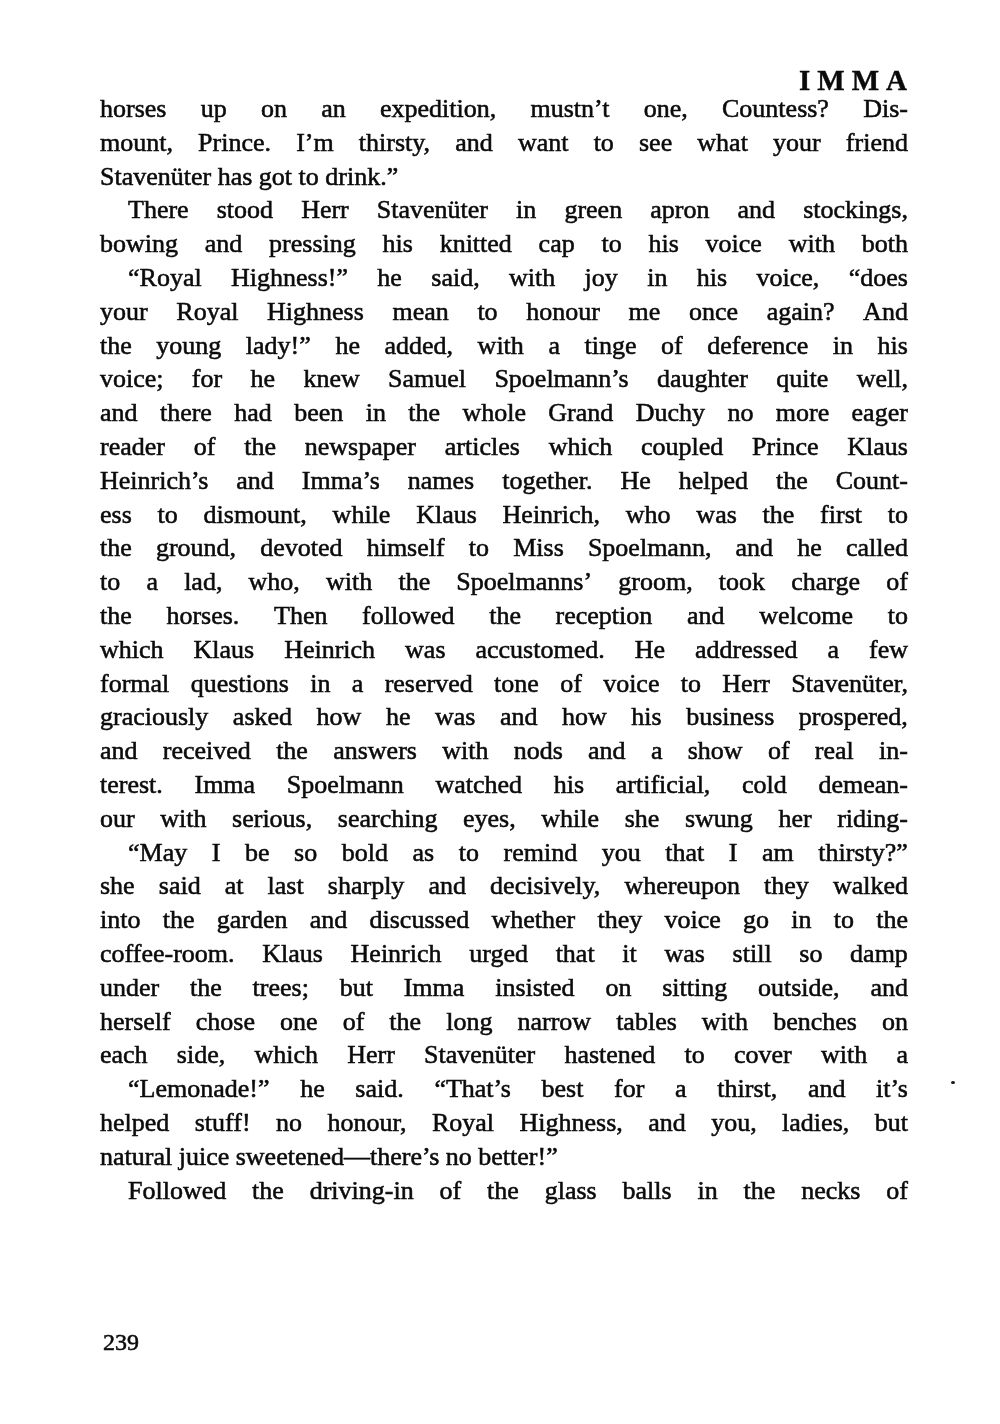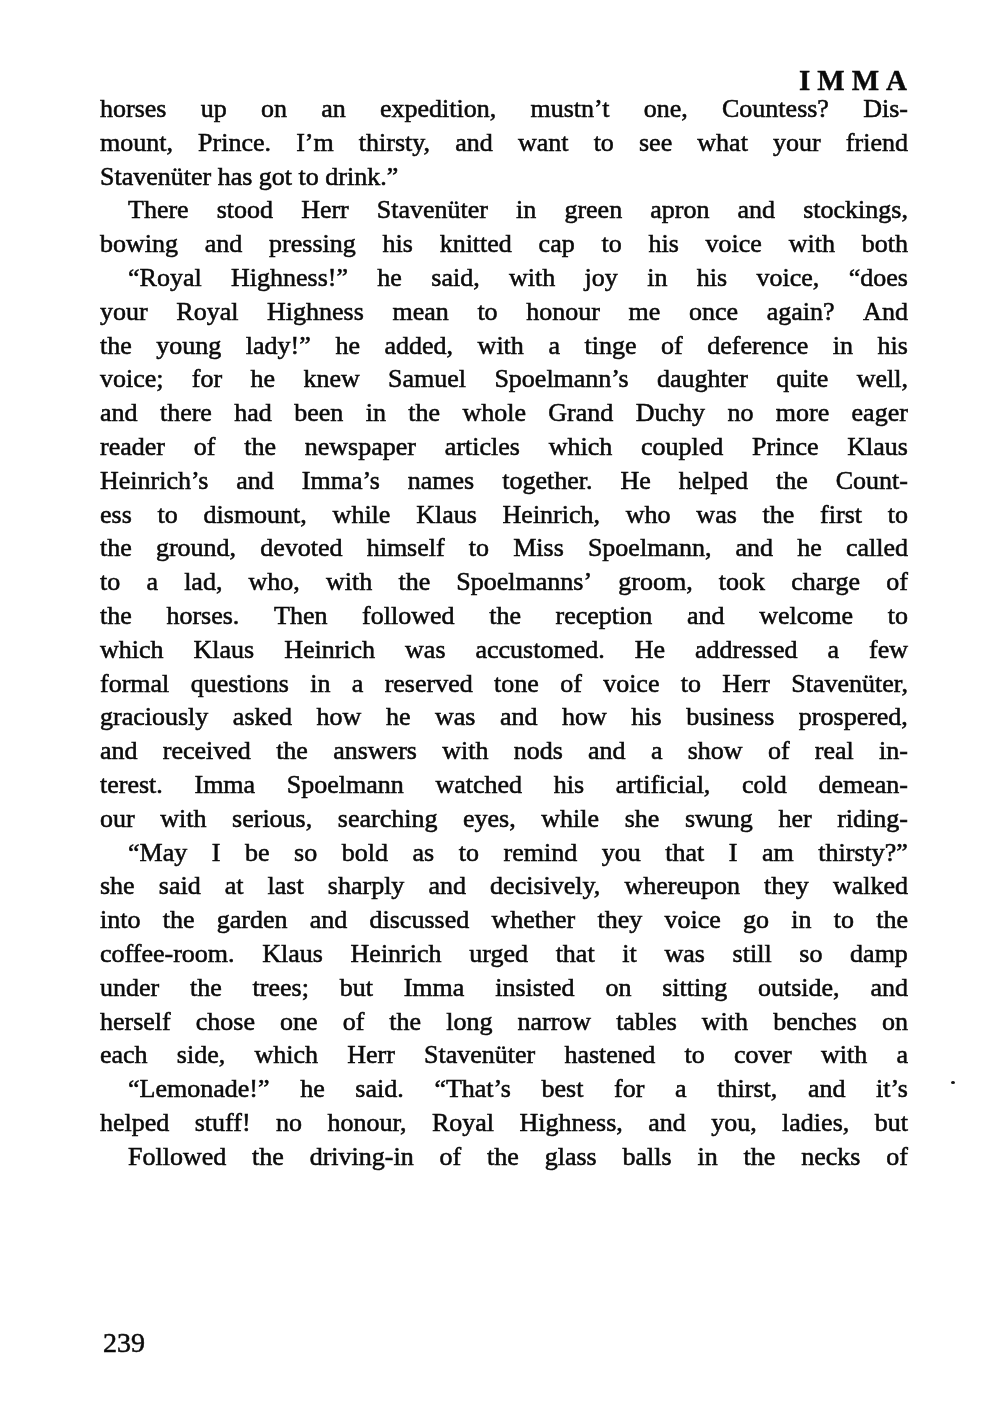--- a/index.html
+++ b/index.html
@@ -48,21 +48,21 @@
   .line.justified span {
     flex: 0 0 auto;
   }
   .line.indent {
     padding-left: 28px;
   }
   .page-number {
     position: absolute;
     top: 1326px;
     left: 103px;
-    font-size: 28px;
+    font-size: 24px;
     line-height: 33.8px;
     -webkit-text-stroke: 0.55px currentColor;
   }
   .scan-speck {
     position: absolute;
     top: 1081px;
     left: 951px;
     width: 4px;
     height: 3px;
     background: #141414;
@@ -438,20 +438,21 @@
         <span>stuff!</span>
         <span>no</span>
         <span>honour,</span>
         <span>Royal</span>
         <span>Highness,</span>
         <span>and</span>
         <span>you,</span>
         <span>ladies,</span>
         <span>but</span>
       </div>
+      <div class="line">natural juice sweetened—there’s no better!”</div>
       <div class="line indent justified">
         <span>Followed</span>
         <span>the</span>
         <span>driving-in</span>
         <span>of</span>
         <span>the</span>
         <span>glass</span>
         <span>balls</span>
         <span>in</span>
         <span>the</span>

